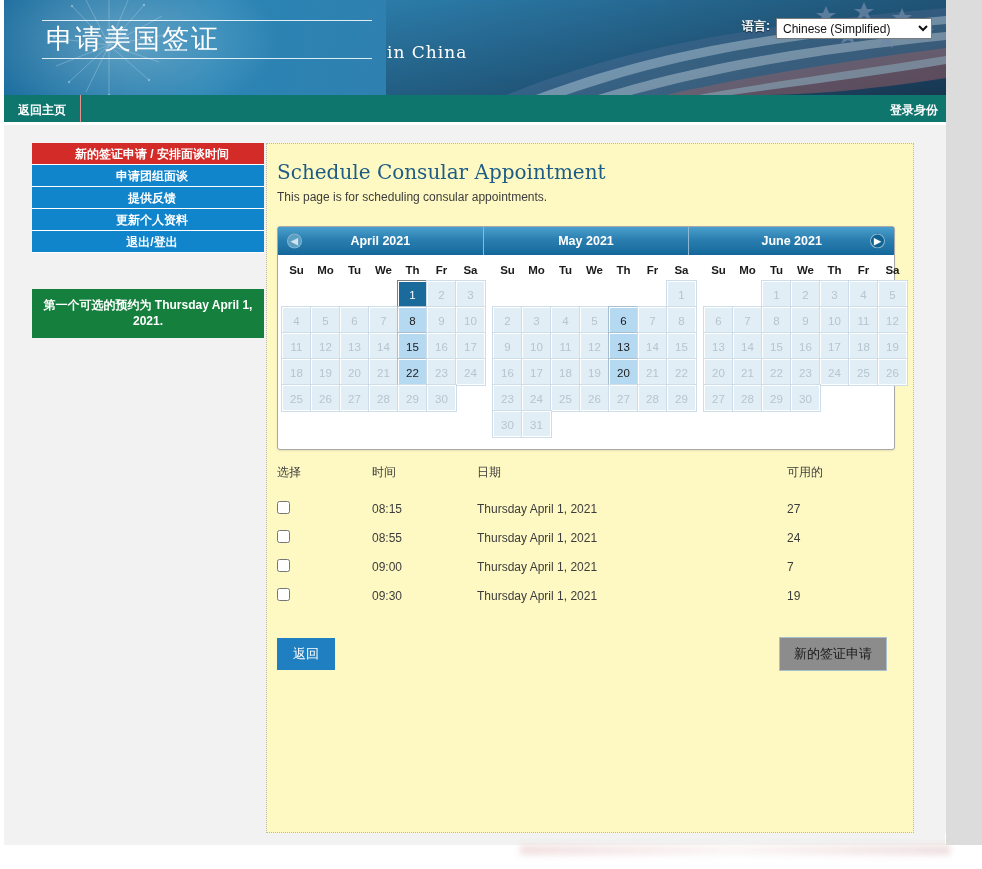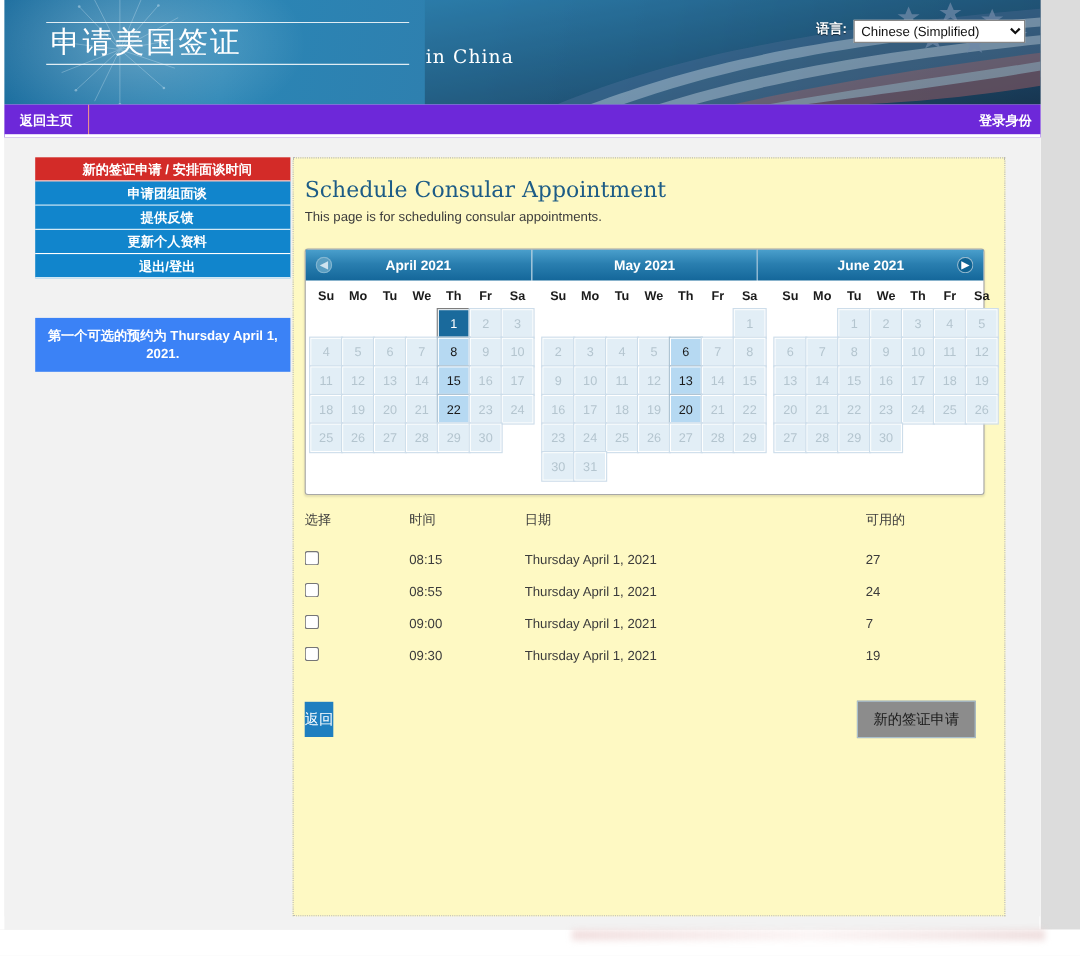--- a/index.html
+++ b/index.html
@@ -101,21 +101,21 @@
     background: #ffffff;
     color: #111;
     padding: 0 2px;
   }
 
   
   .navbar {
     position: relative;
     width: 942px;
     height: 30px;
-    background: #6d28d9;
+    background: #0f766e;
     display: flex;
     align-items: stretch;
     overflow: hidden;
   }
   .nav-home {
     padding: 0 14px;
     display: flex; align-items: center;
     color: #ffffff;
     font-size: 12px;
     font-weight: bold;
@@ -170,21 +170,21 @@
     background: #1185cc;
     border-bottom: 1px solid #ffffff;
     cursor: pointer;
     white-space: nowrap;
     overflow: hidden;
   }
   .menu-item.active { background: #d32b28; }
   .notice {
     margin-top: 36px;
     width: 232px;
-    background: #3b82f6;
+    background: #15803d;
     color: #ffffff;
     font-size: 12px;
     font-weight: bold;
     line-height: 16px;
     padding: 8px 8px 9px 8px;
   }
 
   
   .content {
     width: 648px;
@@ -333,21 +333,21 @@
     display: flex;
     align-items: center;
     margin-top: 26px;
     width: 610px;
   }
   .btn-back {
     background: #1f7fc0;
     color: #ffffff;
     font-size: 13px;
     border: none;
-    padding: 7px 0;
+    padding: 7px 16px;
     cursor: pointer;
     font-family: "Liberation Sans", sans-serif;
   }
   .btn-schedule {
     margin-left: auto;
     background: #8c8c8c;
     color: #1a1a1a;
     font-size: 13px;
     border: 1px solid #a9bfcc;
     padding: 7px 14px;

